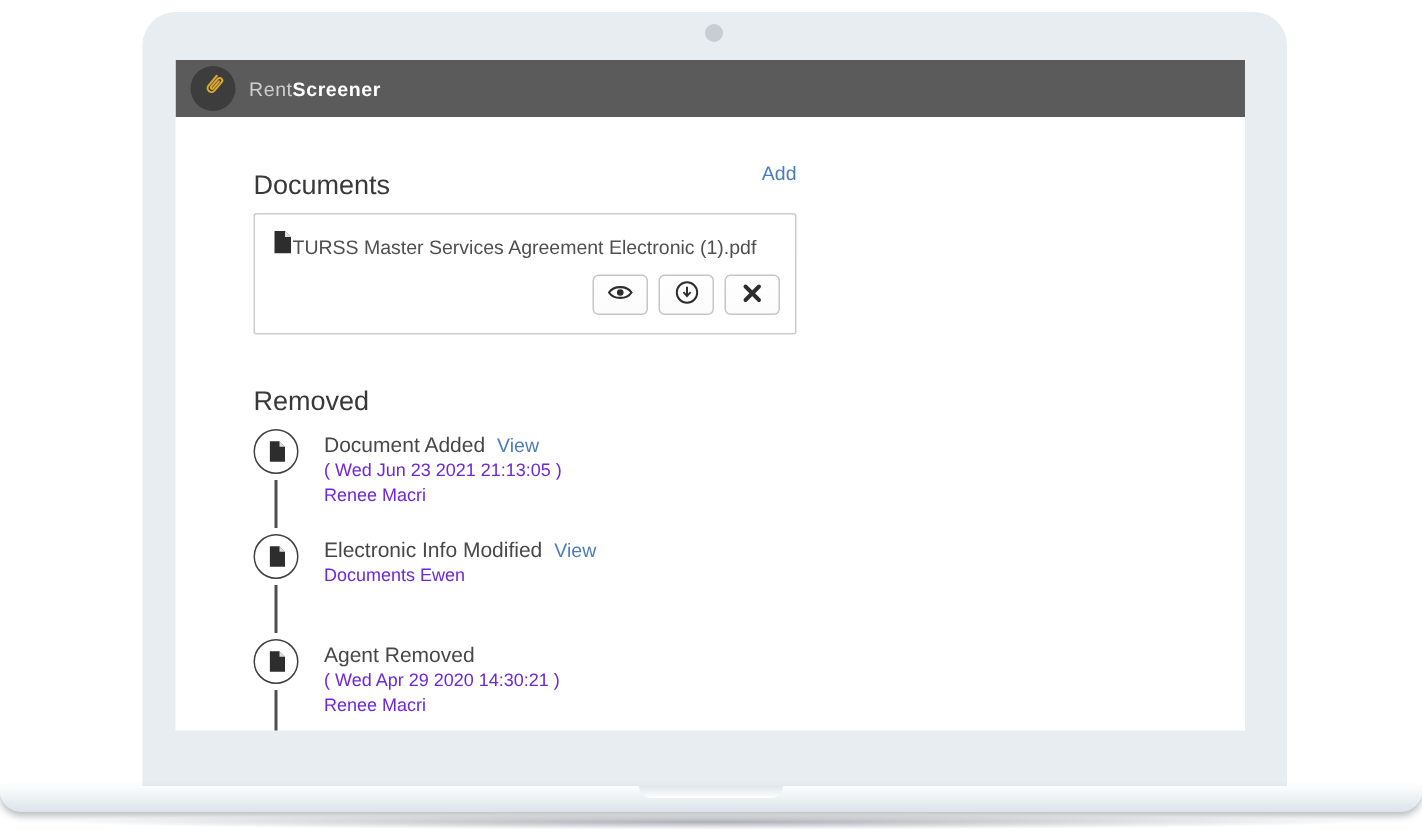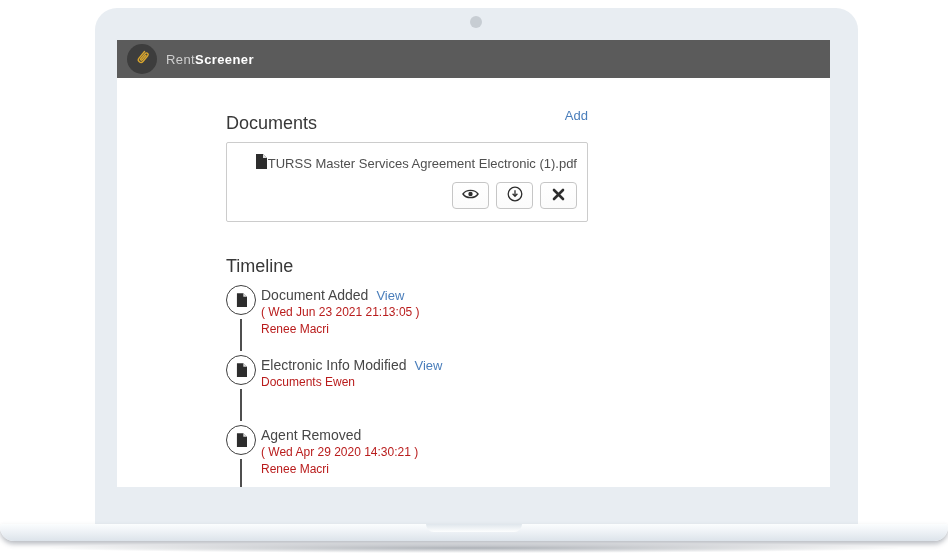--- a/index.html
+++ b/index.html
@@ -44,60 +44,60 @@
   }
   .logo-circle {
     width:30px; height:30px; border-radius:50%; background:#3d3d3d;
     display:flex; align-items:center; justify-content:center; flex:0 0 auto;
   }
   .brand { margin-left:9px; font-size:13px; letter-spacing:.4px; }
   .brand .rent { color:#cfcfcf; font-weight:400; }
   .brand .screener { color:#ffffff; font-weight:700; }
 
   
-  .content { position:relative; padding:34px 0 0 109px; }
+  .content { position:relative; padding:34px 0 0 52px; }
 
   .section-head {
     width:362px; display:flex; justify-content:space-between; align-items:flex-start;
   }
   h2.sec-title { font-size:18px; font-weight:500; color:#383838; line-height:22px; }
   a.link { color:#4a7ebb; font-size:13px; text-decoration:none; cursor:pointer; }
   .add-link { position:relative; top:-4px; }
 
   .doc-card {
     width:362px; margin-top:8px; border:1px solid #cccccc; border-radius:2px;
     background:#fff; padding:11px 10px 12px 12px;
   }
-  .file-row { display:flex; align-items:center; gap:1px;justify-content:flex-end; }
+  .file-row { display:flex; align-items:center; gap:1px; }
   .file-name { font-size:13px; color:#4f4f4f; white-space:nowrap; }
   .btn-row { display:flex; justify-content:flex-end; gap:7px; margin-top:9px; }
   .icon-btn {
     width:37px; height:27px; border:1px solid #c6c6c6; border-radius:4px;
     background:linear-gradient(#ffffff,#fbfbfb);
     display:flex; align-items:center; justify-content:center; cursor:pointer; padding:0;
   }
 
   
   .timeline-title { margin-top:33px; }
   .tl-list { margin-top:8px; }
-  .tl-item { position:relative; display:flex; gap:5px; height:70px; }
+  .tl-item { position:relative; display:flex; gap:17px; height:70px; }
   .tl-item.last { height:80px; }
   .tl-badge {
     width:30px; height:30px; border:1.5px solid #3f3f3f; border-radius:50%;
     background:#fff; display:flex; align-items:center; justify-content:center; flex:0 0 auto;
   }
   .tl-line {
     position:absolute; left:14px; top:34px; width:1.5px; height:32px; background:#4f4f4f;
   }
   .tl-item.last .tl-line { height:46px; }
   .tl-text { padding-top:2px; }
   .tl-title-row { display:flex; align-items:baseline; }
   .tl-title { font-size:14px; color:#474747; font-weight:500; }
   .tl-view { margin-left:8px; font-size:12.5px; }
-  .tl-date, .tl-user { font-size:12px; color:#b91c1c; line-height:16px; margin-top:1px; }
+  .tl-date, .tl-user { font-size:12px; color:#6d28d9; line-height:16px; margin-top:1px; }
 </style>
 </head>
 <body>
 
 <div class="stage">
 
   <div class="laptop-body">
     <div class="camera-dot"></div>
 
     <div class="screen">
@@ -152,21 +152,21 @@
             <button class="icon-btn">
               <span>
                 <svg width="13" height="13" viewBox="0 0 13 13">
                   <path d="M2 2 L11 11 M11 2 L2 11" stroke="#2d2d2d" stroke-width="2.6" stroke-linecap="round"></path>
                 </svg>
               </span>
             </button>
           </div>
         </div>
 
-        <h2 class="sec-title timeline-title">Timeline</h2>
+        <h2 class="sec-title timeline-title">Removed</h2>
 
         <div class="tl-list">
 
           <div class="tl-item">
             <div class="tl-badge">
               <svg width="11" height="14" viewBox="0 0 12 15">
                 <path d="M1 0 H8 L12 4 V15 H1 Z" fill="#2d2d2d"></path>
                 <path d="M8 0 L8 4 L12 4 Z" fill="#ffffff" opacity=".85"></path>
               </svg>
             </div>

